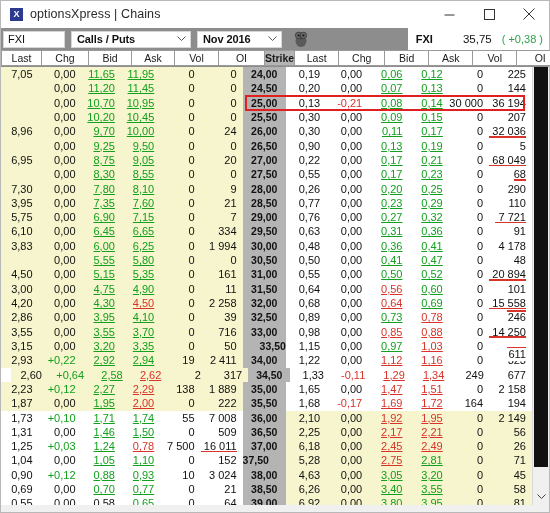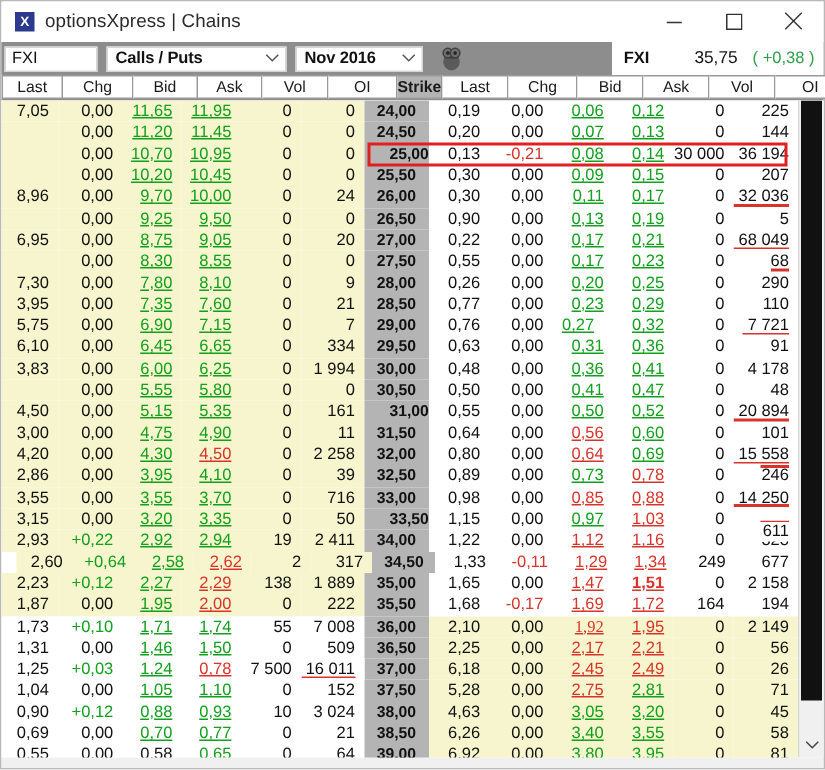--- a/index.html
+++ b/index.html
@@ -242,21 +242,21 @@
           <div class="cell otm" style="width: 44px;">0</div>
           <div class="cell otm" style="width: 47px;">144</div>
         </div>
         <div class="row">
           <div class="cell itm" style="width: 41px;"></div>
           <div class="cell itm " style="width: 47px;">0,00</div>
           <div class="cell itm g" style="width: 43px;">10,70</div>
           <div class="cell itm g" style="width: 43px;">10,95</div>
           <div class="cell itm" style="width: 44px;">0</div>
           <div class="cell itm" style="width: 46px;">0</div>
-          <div class="cell strike" style="width: 48px; text-align: right;">25,00</div>
+          <div class="cell strike" style="width: 48px; text-align: center;">25,00</div>
           <div class="cell otm" style="width: 44px;">0,13</div>
           <div class="cell otm neg" style="width: 46px;">-0,21</div>
           <div class="cell otm g" style="width: 44px;">0,08</div>
           <div class="cell otm g" style="width: 44px;">0,14</div>
           <div class="cell otm" style="width: 44px;">30 000</div>
           <div class="cell otm" style="width: 47px;">36 194</div>
         </div>
         <div class="row">
           <div class="cell itm" style="width: 41px;"></div>
           <div class="cell itm " style="width: 47px;">0,00</div>
@@ -365,21 +365,21 @@
         <div class="row">
           <div class="cell itm" style="width: 41px;">5,75</div>
           <div class="cell itm " style="width: 47px;">0,00</div>
           <div class="cell itm g" style="width: 43px;">6,90</div>
           <div class="cell itm g" style="width: 43px;">7,15</div>
           <div class="cell itm" style="width: 44px;">0</div>
           <div class="cell itm" style="width: 46px;">7</div>
           <div class="cell strike" style="width: 48px; text-align: center;">29,00</div>
           <div class="cell otm" style="width: 44px;">0,76</div>
           <div class="cell otm " style="width: 46px;">0,00</div>
-          <div class="cell otm g" style="width: 44px; text-align: center;">0,27</div>
+          <div class="cell otm g" style="width: 44px;">0,27</div>
           <div class="cell otm g" style="width: 44px;">0,32</div>
           <div class="cell otm" style="width: 44px;">0</div>
           <div class="cell otm" style="width: 47px; position: relative;">7 721<span style="position: absolute; right: 6px; background: rgb(216, 52, 42); height: 1.5px; width: 31px; bottom: 1px;"></span></div>
         </div>
         <div class="row">
           <div class="cell itm" style="width: 41px;">6,10</div>
           <div class="cell itm " style="width: 47px;">0,00</div>
           <div class="cell itm g" style="width: 43px;">6,45</div>
           <div class="cell itm g" style="width: 43px;">6,65</div>
           <div class="cell itm" style="width: 44px;">0</div>
@@ -422,21 +422,21 @@
           <div class="cell otm" style="width: 44px;">0</div>
           <div class="cell otm" style="width: 47px;">48</div>
         </div>
         <div class="row">
           <div class="cell itm" style="width: 41px;">4,50</div>
           <div class="cell itm " style="width: 47px;">0,00</div>
           <div class="cell itm g" style="width: 43px;">5,15</div>
           <div class="cell itm g" style="width: 43px;">5,35</div>
           <div class="cell itm" style="width: 44px;">0</div>
           <div class="cell itm" style="width: 46px;">161</div>
-          <div class="cell strike" style="width: 48px; text-align: right;">31,00</div>
+          <div class="cell strike" style="width: 48px; text-align: center;">31,00</div>
           <div class="cell otm" style="width: 44px;">0,55</div>
           <div class="cell otm " style="width: 46px;">0,00</div>
           <div class="cell otm g" style="width: 44px;">0,50</div>
           <div class="cell otm g" style="width: 44px;">0,52</div>
           <div class="cell otm" style="width: 44px;">0</div>
           <div class="cell otm" style="width: 47px; position: relative;">20 894<span style="position: absolute; right: 6px; background: rgb(216, 52, 42); height: 1.5px; width: 37.2px; bottom: 1px;"></span></div>
         </div>
         <div class="row">
           <div class="cell itm" style="width: 41px;">3,00</div>
           <div class="cell itm " style="width: 47px;">0,00</div>
@@ -453,21 +453,21 @@
           <div class="cell otm" style="width: 47px;">101</div>
         </div>
         <div class="row">
           <div class="cell itm" style="width: 41px;">4,20</div>
           <div class="cell itm " style="width: 47px;">0,00</div>
           <div class="cell itm g" style="width: 43px;">4,30</div>
           <div class="cell itm r" style="width: 43px;">4,50</div>
           <div class="cell itm" style="width: 44px;">0</div>
           <div class="cell itm" style="width: 46px;">2 258</div>
           <div class="cell strike" style="width: 48px; text-align: center;">32,00</div>
-          <div class="cell otm" style="width: 44px;">0,80</div>
+          <div class="cell otm" style="width: 44px;">0,68</div>
           <div class="cell otm " style="width: 46px;">0,00</div>
           <div class="cell otm r" style="width: 44px;">0,64</div>
           <div class="cell otm g" style="width: 44px;">0,69</div>
           <div class="cell otm" style="width: 44px;">0</div>
           <div class="cell otm" style="width: 47px; position: relative;">15 558<span style="position: absolute; right: 6px; background: rgb(216, 52, 42); height: 1.5px; width: 37.2px; bottom: 1px;"></span></div>
         </div>
         <div class="row">
           <div class="cell itm" style="width: 41px;">2,86</div>
           <div class="cell itm " style="width: 47px;">0,00</div>
           <div class="cell itm g" style="width: 43px;">3,95</div>
@@ -546,21 +546,21 @@
           <div class="cell itm" style="width: 41px;">2,23</div>
           <div class="cell itm pos" style="width: 47px;">+0,12</div>
           <div class="cell itm g" style="width: 43px;">2,27</div>
           <div class="cell itm r" style="width: 43px;">2,29</div>
           <div class="cell itm" style="width: 44px;">138</div>
           <div class="cell itm" style="width: 46px;">1 889</div>
           <div class="cell strike" style="width: 48px; text-align: center;">35,00</div>
           <div class="cell otm" style="width: 44px;">1,65</div>
           <div class="cell otm " style="width: 46px;">0,00</div>
           <div class="cell otm r" style="width: 44px;">1,47</div>
-          <div class="cell otm r" style="width: 44px; font-weight: bold;">1,51</div>
+          <div class="cell otm r" style="width: 44px;">1,51</div>
           <div class="cell otm" style="width: 44px;">0</div>
           <div class="cell otm" style="width: 47px;">2 158</div>
         </div>
         <div class="row">
           <div class="cell itm" style="width: 41px;">1,87</div>
           <div class="cell itm " style="width: 47px;">0,00</div>
           <div class="cell itm g" style="width: 43px;">1,95</div>
           <div class="cell itm r" style="width: 43px;">2,00</div>
           <div class="cell itm" style="width: 44px;">0</div>
           <div class="cell itm" style="width: 46px;">222</div>
@@ -575,21 +575,21 @@
         <div class="row">
           <div class="cell otm" style="width: 41px;">1,73</div>
           <div class="cell otm pos" style="width: 47px;">+0,10</div>
           <div class="cell otm g" style="width: 43px;">1,71</div>
           <div class="cell otm g" style="width: 43px;">1,74</div>
           <div class="cell otm" style="width: 44px;">55</div>
           <div class="cell otm" style="width: 46px;">7 008</div>
           <div class="cell strike" style="width: 48px; text-align: center;">36,00</div>
           <div class="cell itm" style="width: 44px;">2,10</div>
           <div class="cell itm " style="width: 46px;">0,00</div>
-          <div class="cell itm r" style="width: 44px; font-family: Liberation Serif, serif;">1,92</div>
+          <div class="cell itm r" style="width: 44px;">1,92</div>
           <div class="cell itm r" style="width: 44px;">1,95</div>
           <div class="cell itm" style="width: 44px;">0</div>
           <div class="cell itm" style="width: 47px;">2 149</div>
         </div>
         <div class="row">
           <div class="cell otm" style="width: 41px;">1,31</div>
           <div class="cell otm " style="width: 47px;">0,00</div>
           <div class="cell otm g" style="width: 43px;">1,46</div>
           <div class="cell otm g" style="width: 43px;">1,50</div>
           <div class="cell otm" style="width: 44px;">0</div>
@@ -617,21 +617,21 @@
           <div class="cell itm" style="width: 44px;">0</div>
           <div class="cell itm" style="width: 47px;">26</div>
         </div>
         <div class="row">
           <div class="cell otm" style="width: 41px;">1,04</div>
           <div class="cell otm " style="width: 47px;">0,00</div>
           <div class="cell otm g" style="width: 43px;">1,05</div>
           <div class="cell otm g" style="width: 43px;">1,10</div>
           <div class="cell otm" style="width: 44px;">0</div>
           <div class="cell otm" style="width: 46px;">152</div>
-          <div class="cell strike" style="width: 48px; text-align: center;">37,50</div>
+          <div class="cell strike" style="width: 48px; text-align: left;">37,50</div>
           <div class="cell itm" style="width: 44px;">5,28</div>
           <div class="cell itm " style="width: 46px;">0,00</div>
           <div class="cell itm r" style="width: 44px;">2,75</div>
           <div class="cell itm g" style="width: 44px;">2,81</div>
           <div class="cell itm" style="width: 44px;">0</div>
           <div class="cell itm" style="width: 47px;">71</div>
         </div>
         <div class="row">
           <div class="cell otm" style="width: 41px;">0,90</div>
           <div class="cell otm pos" style="width: 47px;">+0,12</div>

